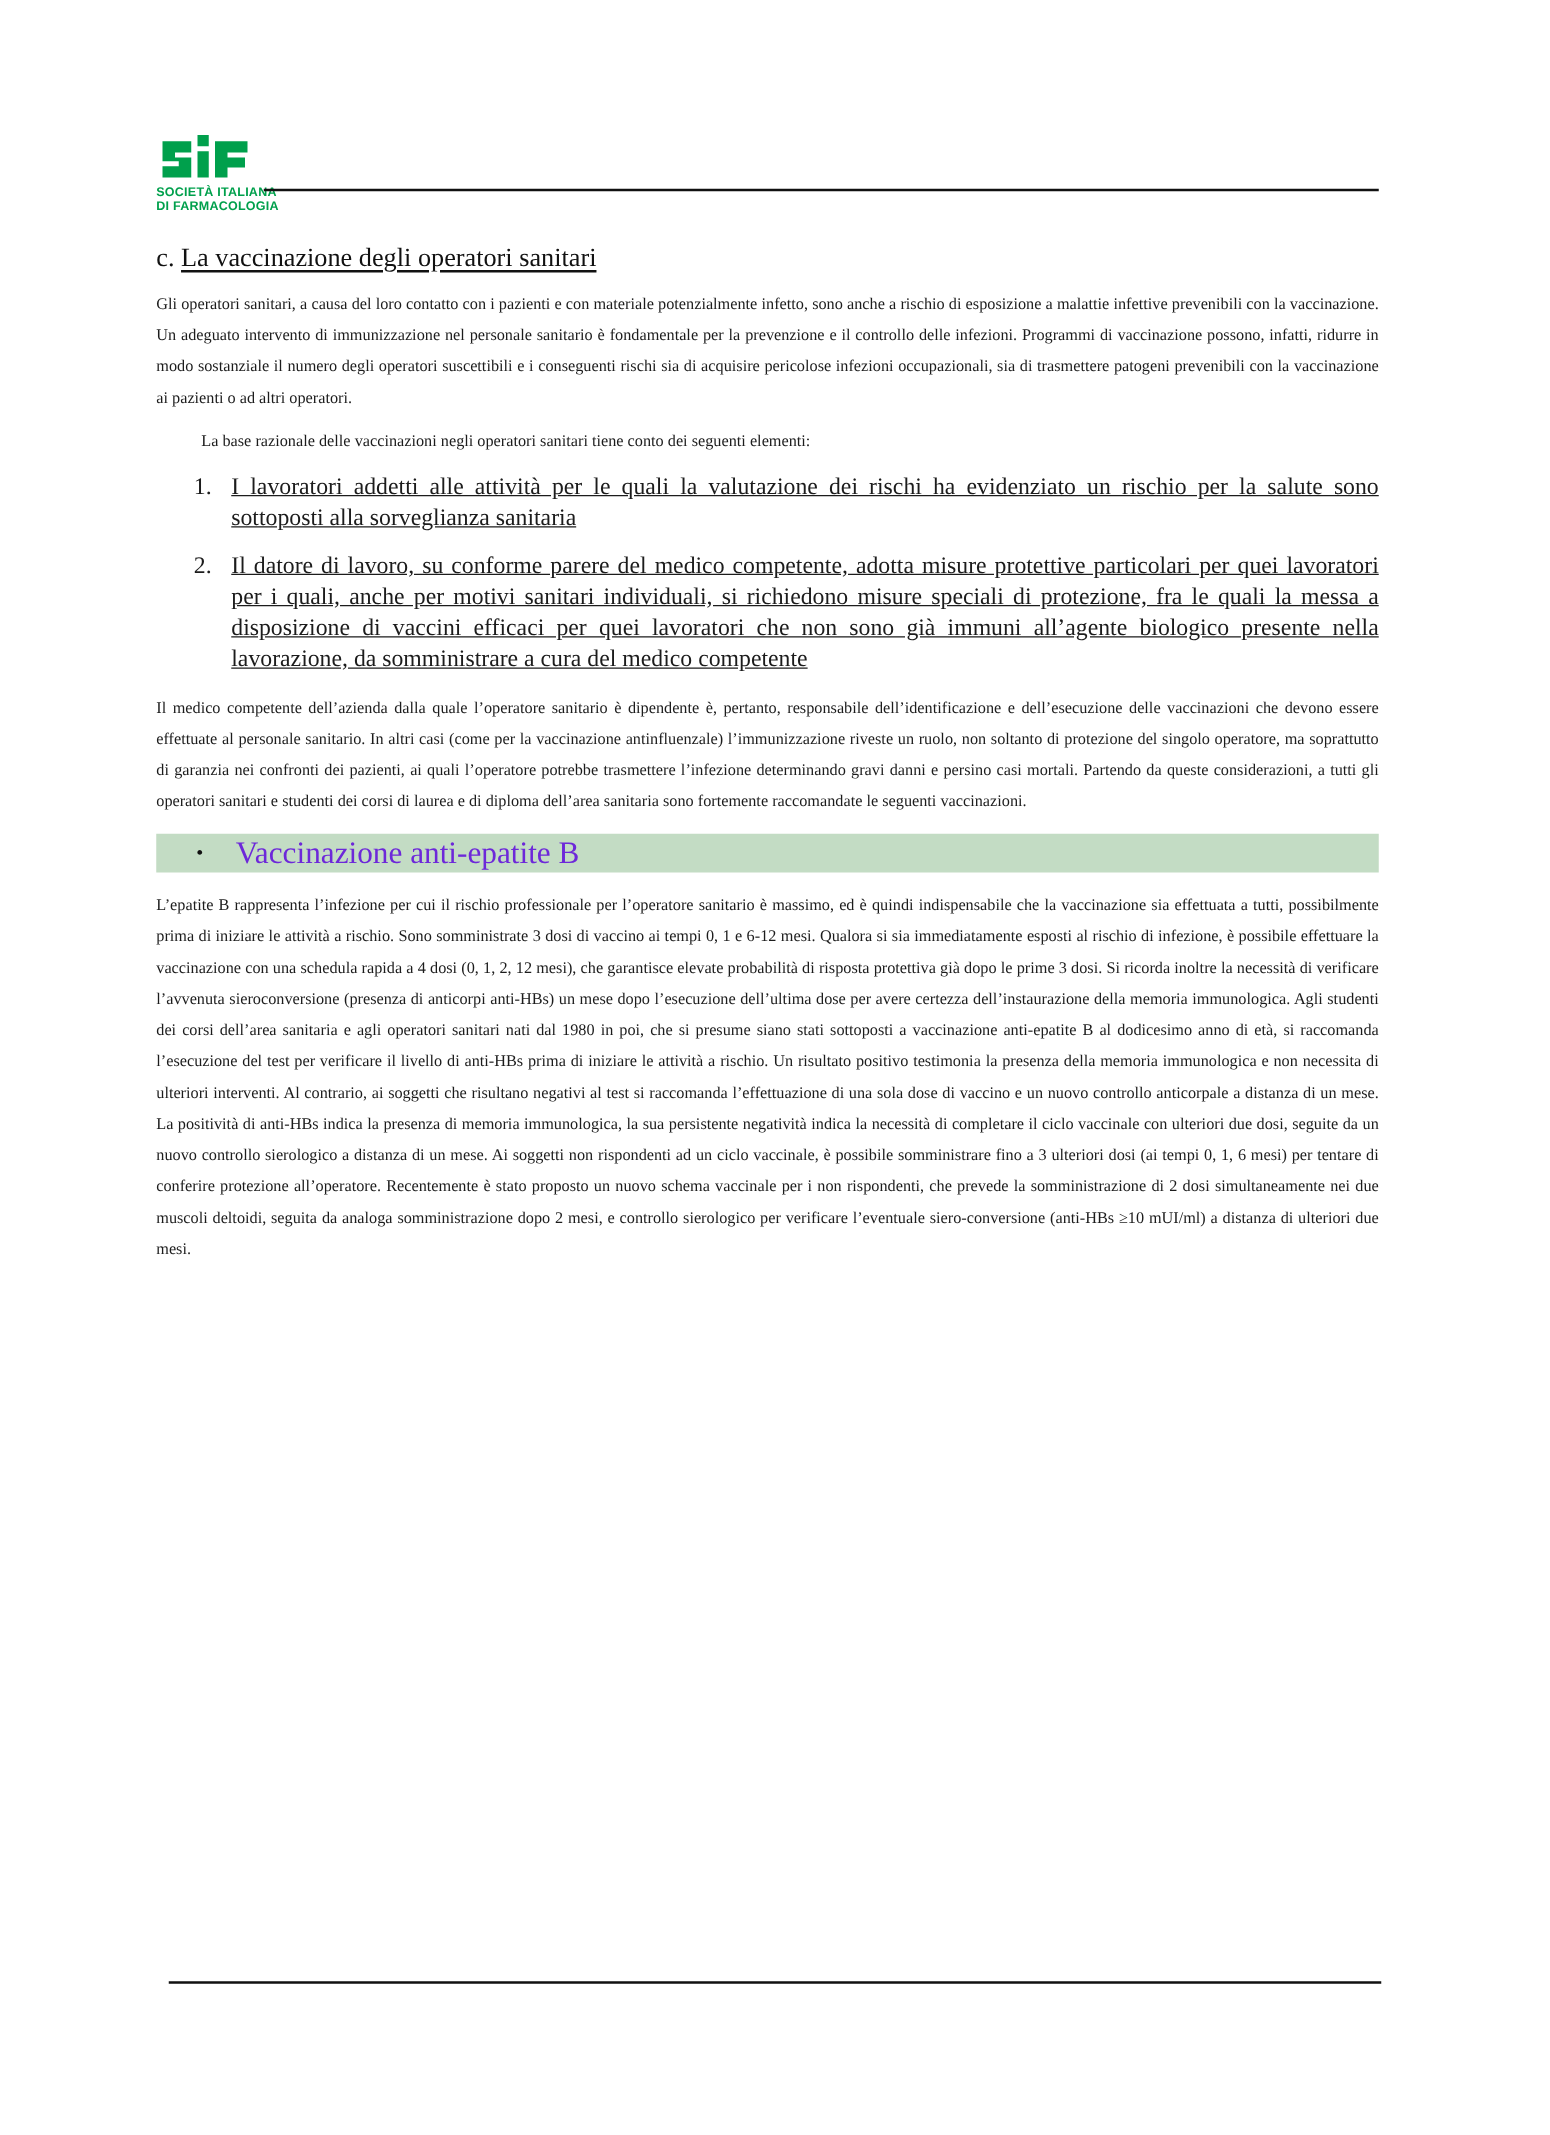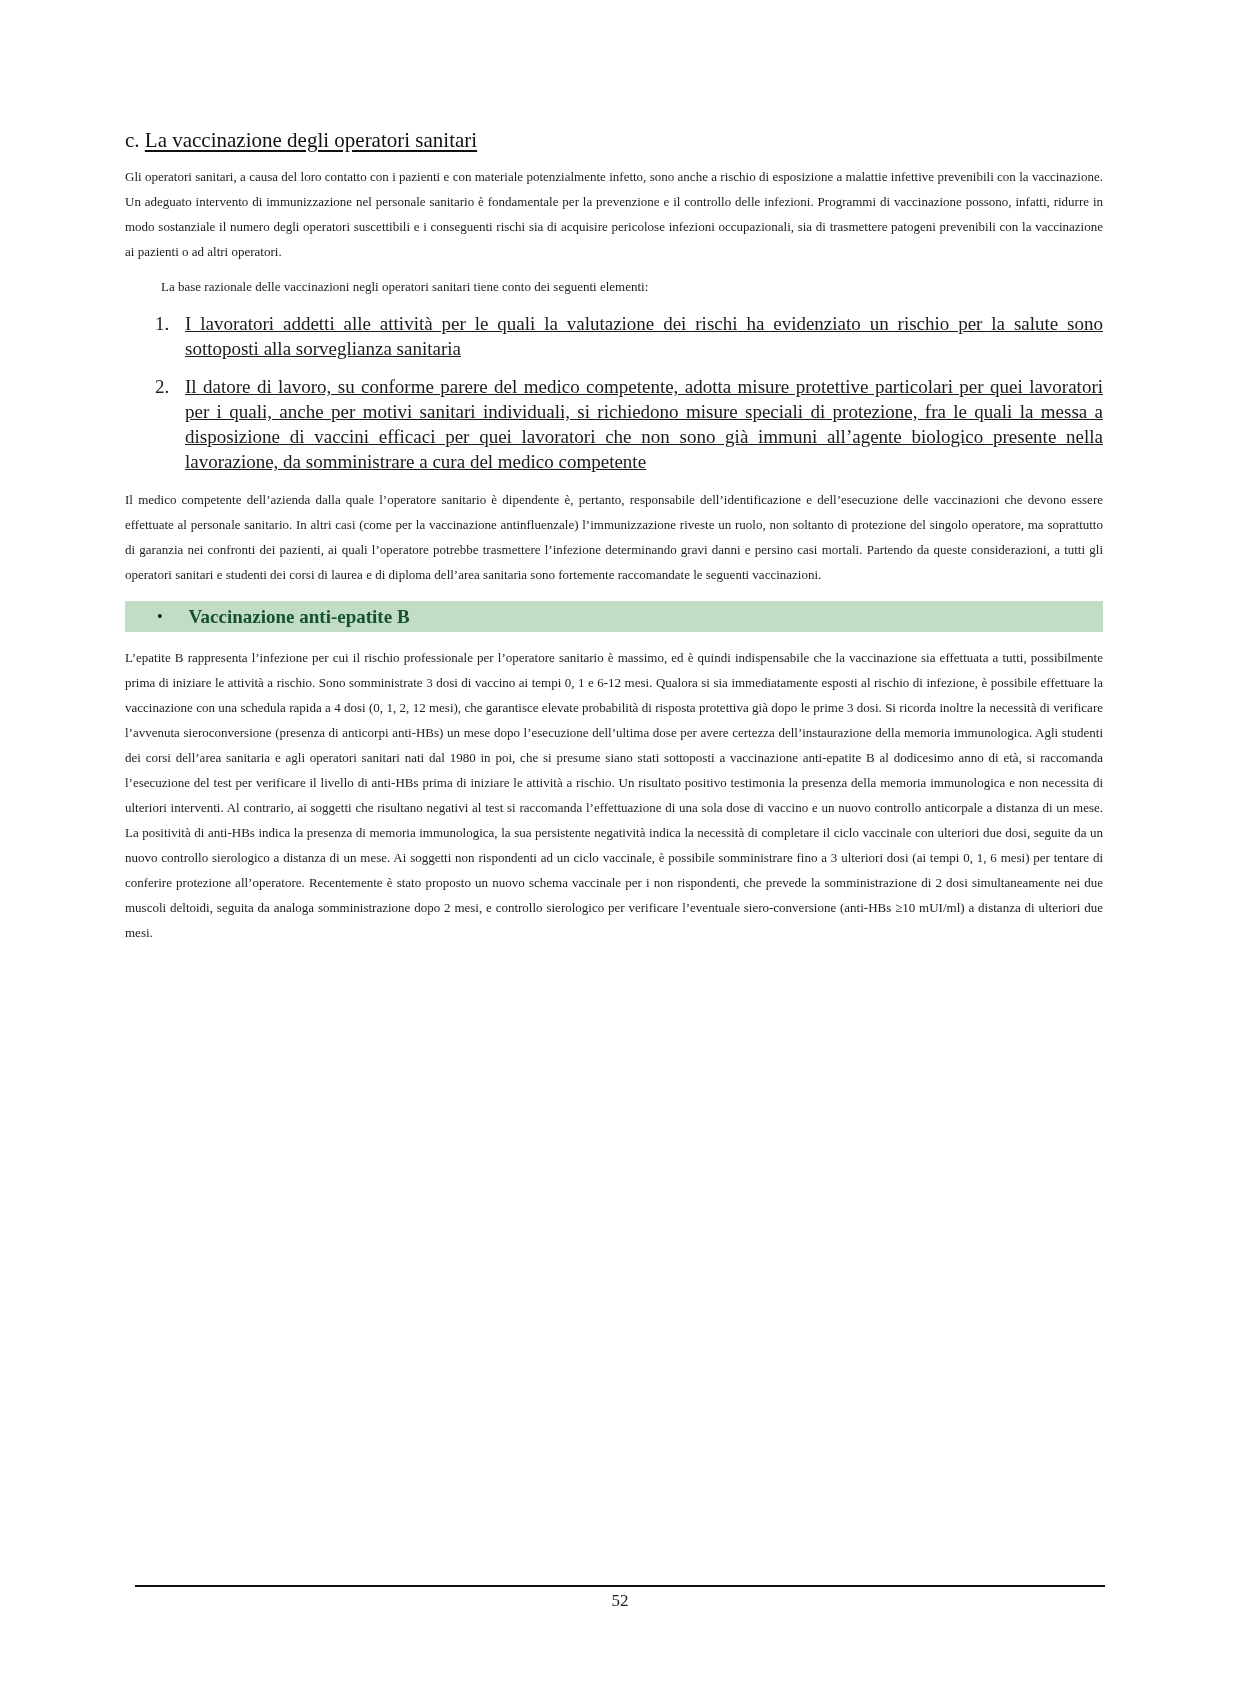--- a/index.html
+++ b/index.html
@@ -70,23 +70,23 @@
     margin:14px 0 13px 0;
     padding-left:32px;
     box-sizing:border-box;
   }
   .banner .bullet{
     font-size:16px;
     color:#111;
     margin-right:26px;
   }
   .banner .btitle{
-    font-size:19px;
-    font-weight:bold;
-    color:#14532d;
+    font-size:25px;
+    font-weight:normal;
+    color:#6d28d9;
   }
   
   .footer-rule{
     position:absolute;
     left:135px;top:1585px;
     width:970px;height:2px;
     background:#111;
   }
   .page-number{
     position:absolute;
@@ -96,20 +96,40 @@
     font-size:17px;
     color:#1c1c1c;
   }
 </style>
 </head>
 <body>
 
 <div class="page">
   <div class="content">
 
+    <div class="header">
+      <div class="logo-block">
+        <svg class="logo-svg" width="86" height="40" viewBox="0 0 86 40">
+          <g fill="#00a04c">
+
+            <path d="M5,5 h23 v9 h-13 v4 h13 v16 h-23 v-9 h13 v-4 h-13 Z"></path>
+
+            <rect x="33" y="0" width="9" height="9"></rect>
+            <rect x="33" y="13" width="9" height="21"></rect>
+
+            <path d="M47,5 h26 v9 h-16 v4 h14 v8 h-14 v8 h-10 Z"></path>
+          </g>
+        </svg>
+        <div class="org-lines" style="color:#00a04c">
+          <div>SOCIETÀ ITALIANA</div>
+          <div>DI FARMACOLOGIA</div>
+        </div>
+      </div>
+      <div class="header-rule"></div>
+    </div>
 
     <div class="heading">
       <span>c.</span>
       <span class="title">La vaccinazione degli operatori sanitari</span>
     </div>
 
     <p class="para" style="margin-top:12px">Gli operatori sanitari, a causa del loro contatto con i pazienti e con materiale potenzialmente infetto, sono anche a rischio di esposizione a malattie infettive prevenibili con la vaccinazione. Un adeguato intervento di immunizzazione nel personale sanitario è fondamentale per la prevenzione e il controllo delle infezioni. Programmi di vaccinazione possono, infatti, ridurre in modo sostanziale il numero degli operatori suscettibili e i conseguenti rischi sia di acquisire pericolose infezioni occupazionali, sia di trasmettere patogeni prevenibili con la vaccinazione ai pazienti o ad altri operatori.</p>
 
     <p class="para lead">La base razionale delle vaccinazioni negli operatori sanitari tiene conto dei seguenti elementi:</p>
 
@@ -129,14 +149,13 @@
     <div class="banner" style="background:#c3dcc4">
       <span class="bullet">•</span>
       <span class="btitle">Vaccinazione anti-epatite B</span>
     </div>
 
     <p class="para">L’epatite B rappresenta l’infezione per cui il rischio professionale per l’operatore sanitario è massimo, ed è quindi indispensabile che la vaccinazione sia effettuata a tutti, possibilmente prima di iniziare le attività a rischio. Sono somministrate 3 dosi di vaccino ai tempi 0, 1 e 6-12 mesi. Qualora si sia immediatamente esposti al rischio di infezione, è possibile effettuare la vaccinazione con una schedula rapida a 4 dosi (0, 1, 2, 12 mesi), che garantisce elevate probabilità di risposta protettiva già dopo le prime 3 dosi. Si ricorda inoltre la necessità di verificare l’avvenuta sieroconversione (presenza di anticorpi anti-HBs) un mese dopo l’esecuzione dell’ultima dose per avere certezza dell’instaurazione della memoria immunologica. Agli studenti dei corsi dell’area sanitaria e agli operatori sanitari nati dal 1980 in poi, che si presume siano stati sottoposti a vaccinazione anti-epatite B al dodicesimo anno di età, si raccomanda l’esecuzione del test per verificare il livello di anti-HBs prima di iniziare le attività a rischio. Un risultato positivo testimonia la presenza della memoria immunologica e non necessita di ulteriori interventi. Al contrario, ai soggetti che risultano negativi al test si raccomanda l’effettuazione di una sola dose di vaccino e un nuovo controllo anticorpale a distanza di un mese. La positività di anti-HBs indica la presenza di memoria immunologica, la sua persistente negatività indica la necessità di completare il ciclo vaccinale con ulteriori due dosi, seguite da un nuovo controllo sierologico a distanza di un mese. Ai soggetti non rispondenti ad un ciclo vaccinale, è possibile somministrare fino a 3 ulteriori dosi (ai tempi 0, 1, 6 mesi) per tentare di conferire protezione all’operatore. Recentemente è stato proposto un nuovo schema vaccinale per i non rispondenti, che prevede la somministrazione di 2 dosi simultaneamente nei due muscoli deltoidi, seguita da analoga somministrazione dopo 2 mesi, e controllo sierologico per verificare l’eventuale siero-conversione (anti-HBs ≥10 mUI/ml) a distanza di ulteriori due mesi.</p>
 
   </div>
 
   <div class="footer-rule"></div>
-  <div class="page-number">52</div>
 </div>
 
 </body></html>

